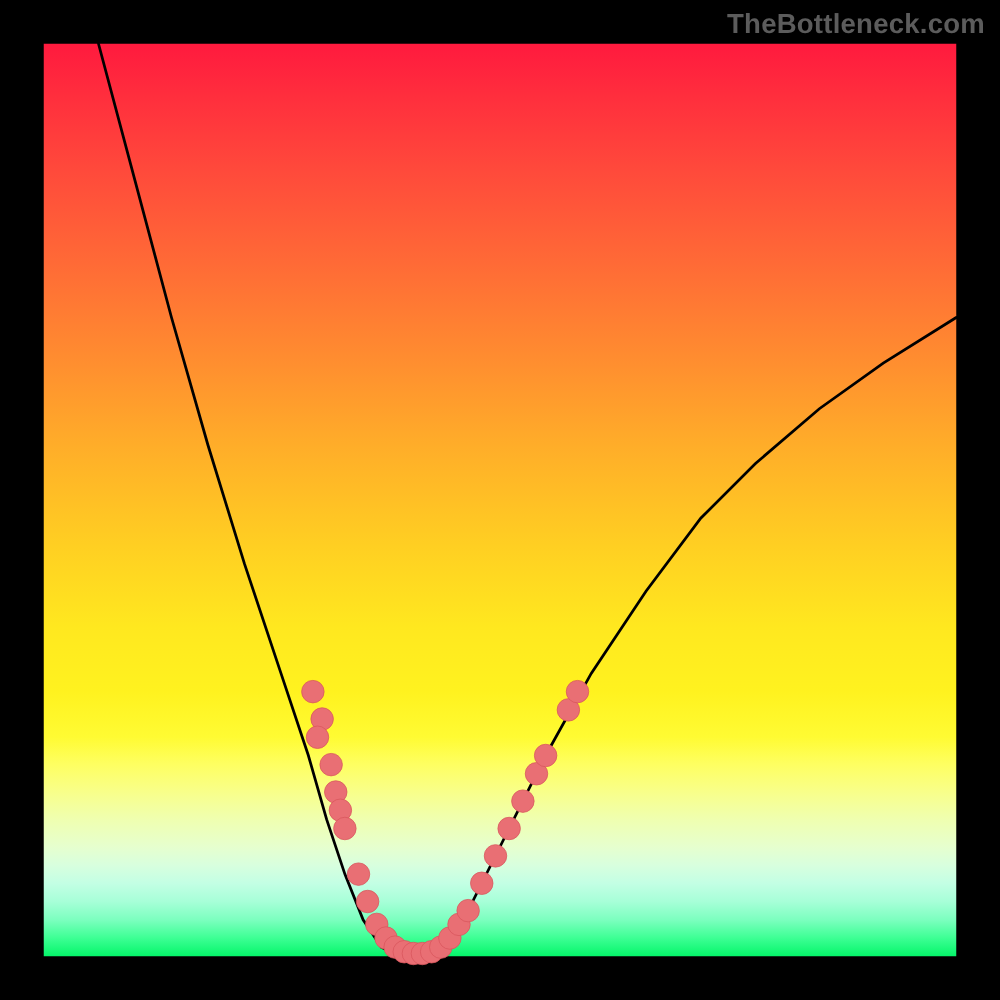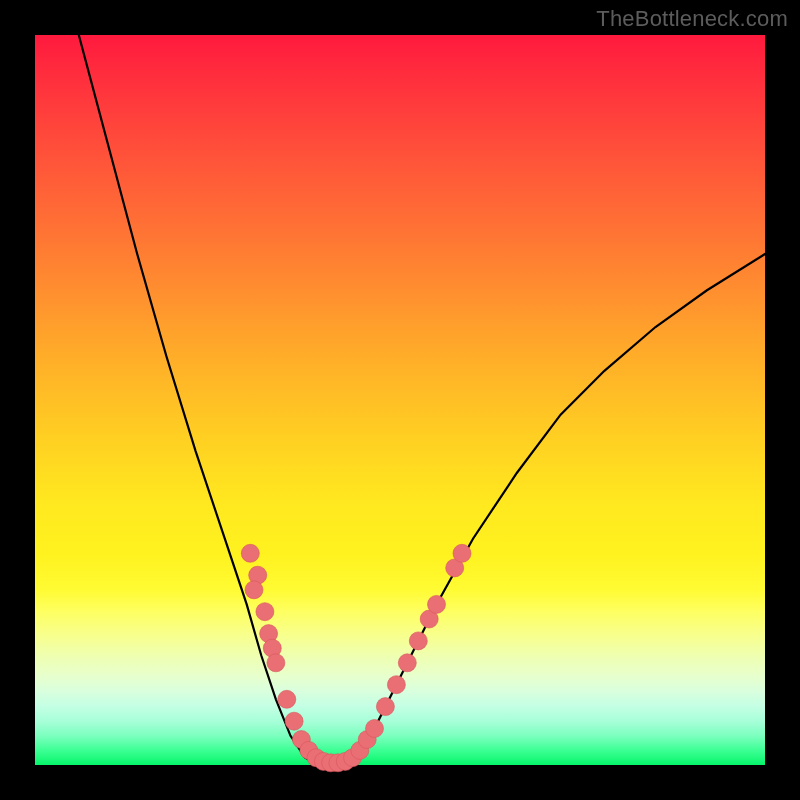--- a/index.html
+++ b/index.html
@@ -49,21 +49,21 @@
       #3dff94 98%,
       #05f56a 100%
     );
   }
   .watermark {
     position: absolute;
     top: 6px;
     right: 12px;
     color: #5c5c5c;
     font-size: 22px;
-    font-weight: 400;
+    font-weight: 700;
     letter-spacing: 0.2px;
     user-select: none;
   }
   svg.overlay {
     position: absolute;
     left: 0;
     top: 0;
     width: 730px;
     height: 730px;
     overflow: visible;

